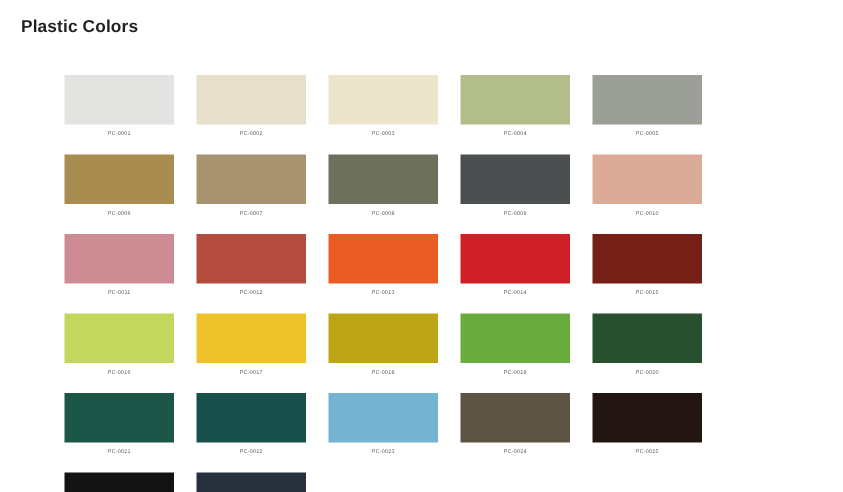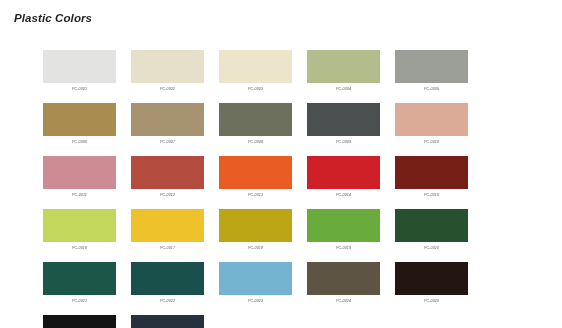--- a/index.html
+++ b/index.html
@@ -12,21 +12,20 @@
     height: 328px;
     background: #ffffff;
     font-family: "Liberation Sans", sans-serif;
     overflow: hidden;
   }
   #page {
     position: relative;
     width: 562px;
     height: 328px;
     background: #ffffff;
-    font-style: italic;
   }
   #page-title {
     position: absolute;
     left: 14px;
     top: 12px;
     font-size: 11.5px;
     font-weight: bold;
     color: #231f20;
     letter-spacing: 0.1px;
     white-space: nowrap;

